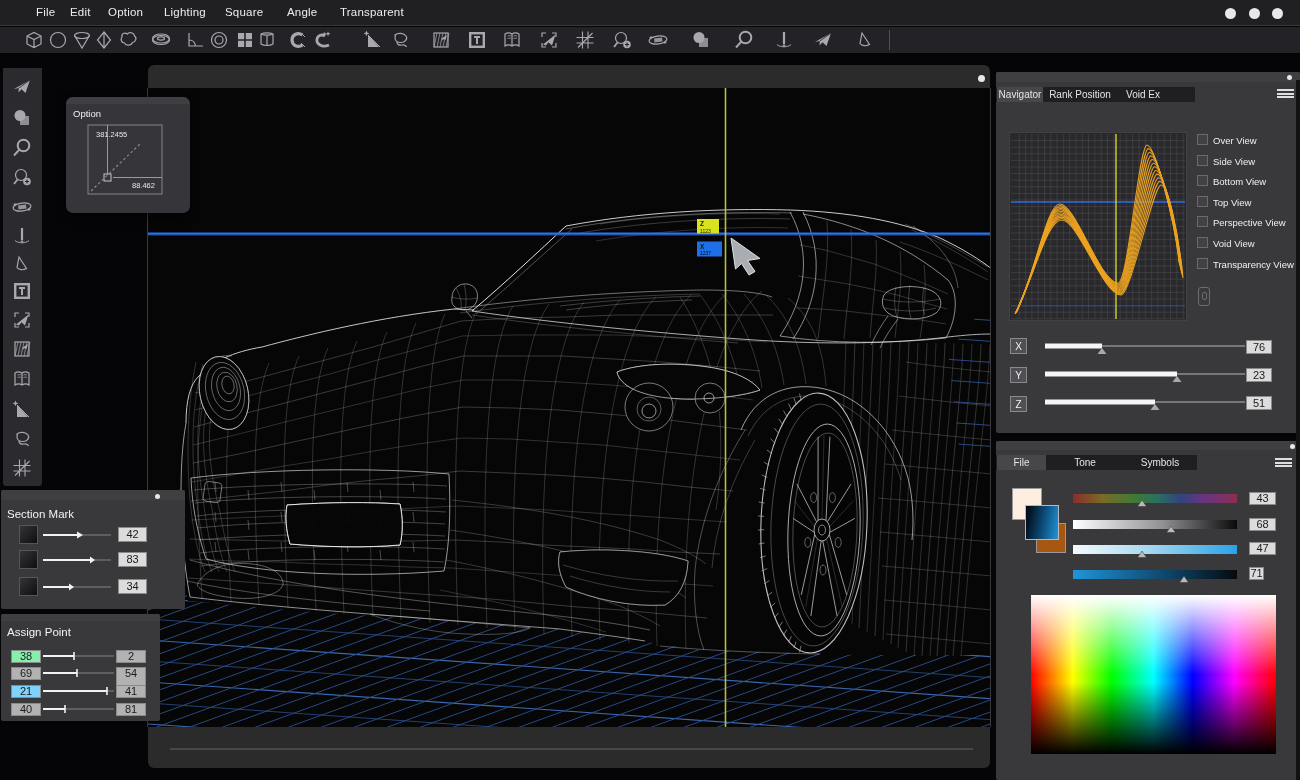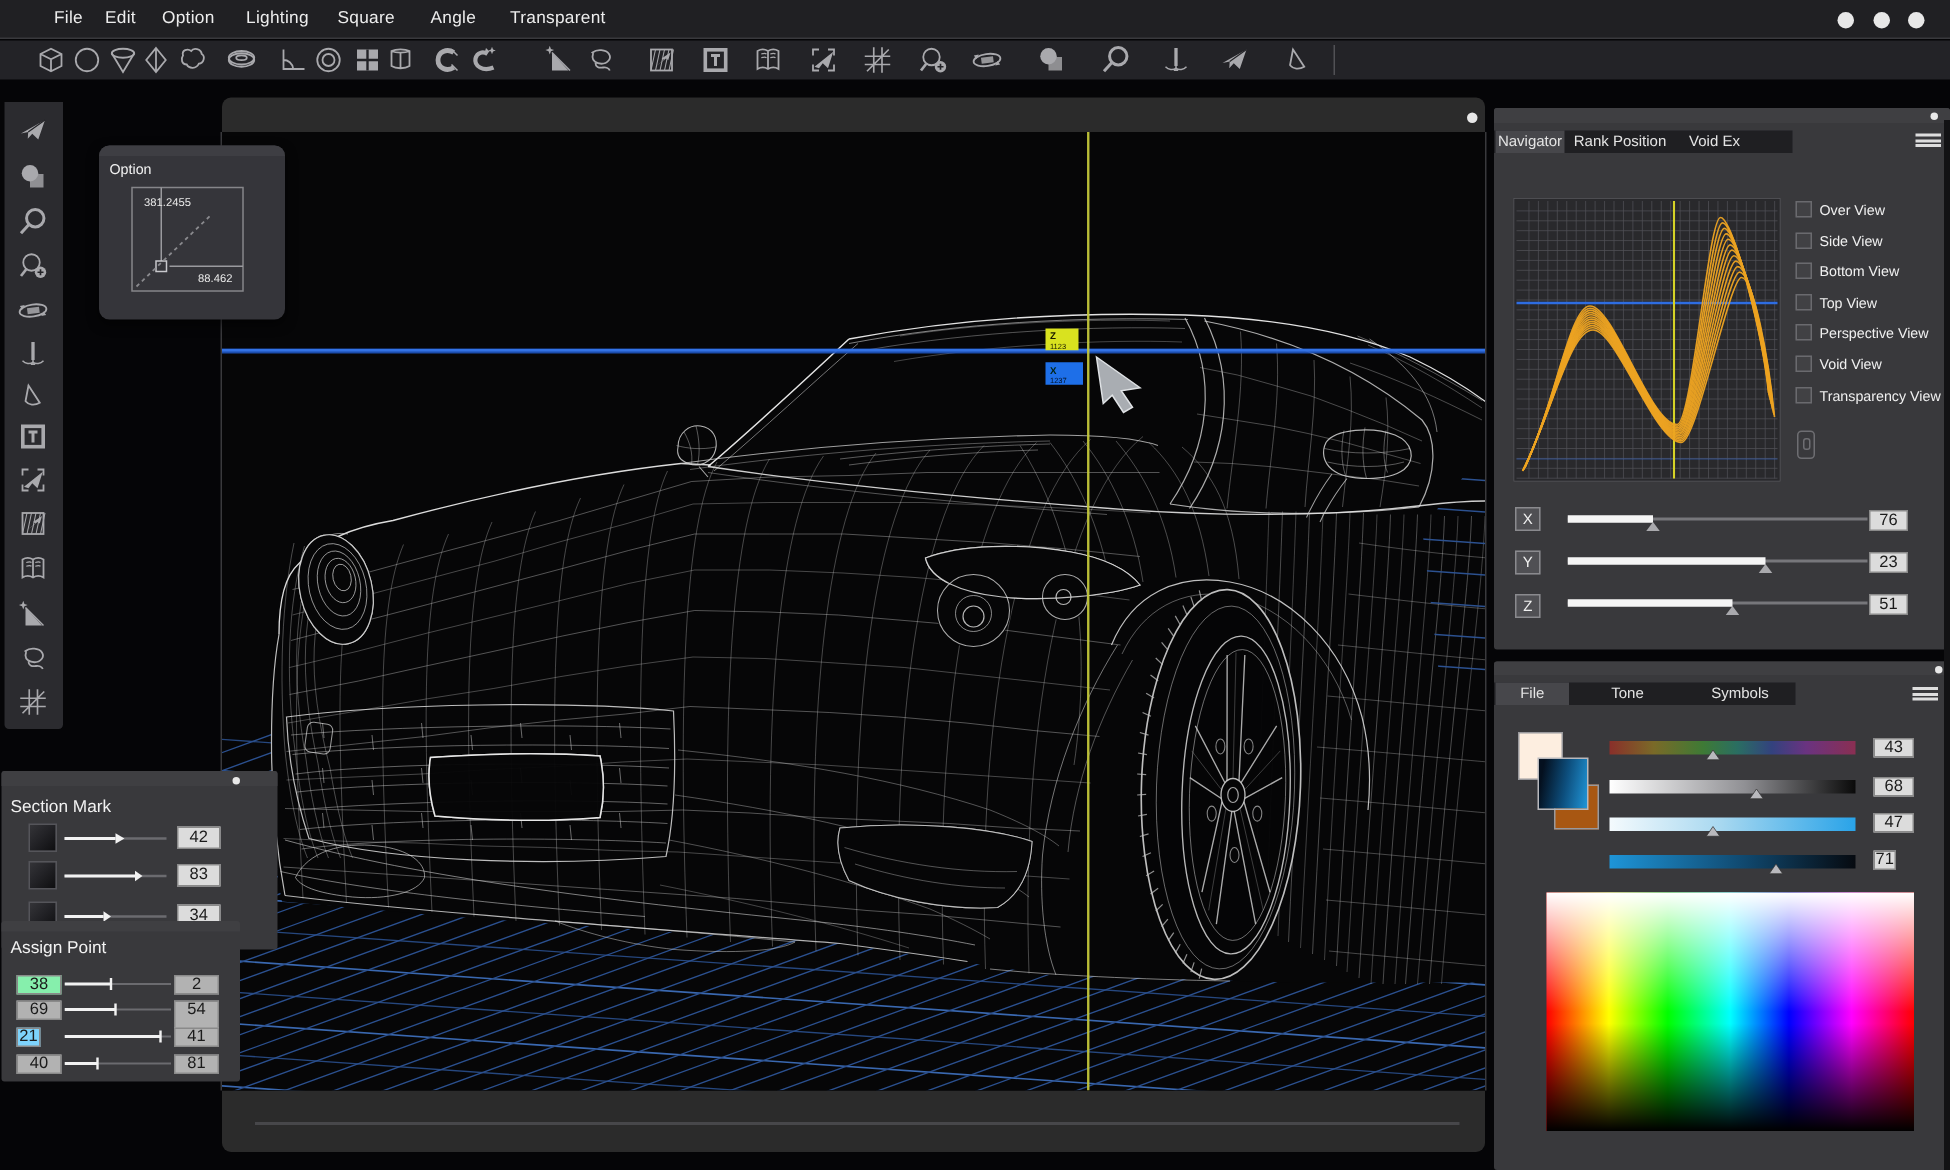--- a/index.html
+++ b/index.html
@@ -682,21 +682,21 @@
     <svg class="abs" style="left:0;top:0" width="124" height="116">
       <rect x="22" y="28" width="74" height="69" fill="none" stroke="#86868a" stroke-width="1"></rect>
       <line x1="41.5" y1="28" x2="41.5" y2="77" stroke="#9a9a9e" stroke-width="1"></line>
       <line x1="47" y1="80.5" x2="96" y2="80.5" stroke="#9a9a9e" stroke-width="1"></line>
       <rect x="38" y="77" width="7" height="7" fill="none" stroke="#c8c8cc" stroke-width="1"></rect>
       <line x1="25" y1="94" x2="75" y2="46" stroke="#8a8a8e" stroke-width="1.2" stroke-dasharray="2.5,2.5"></line>
       <text x="30" y="40" font-size="7.5" fill="#e8e8e8" font-family="Liberation Sans">381.2455</text>
       <text x="66" y="91" font-size="7.5" fill="#e8e8e8" font-family="Liberation Sans">88.462</text>
     </svg>
   </div>
-<div class="panel" style="left:1px;top:514px;width:184px;height:119px">
+<div class="panel" style="left:1px;top:490px;width:184px;height:119px">
     <div class="ptop" style="background:#3f3f42;height:10px"></div>
     <div class="dot" style="left:154px;top:3.5px;width:5px;height:5px"></div>
     <div class="ptitle" style="left:6px;top:18px">Section Mark</div>
     <div class="swatch" style="left:18px;top:35px;width:19px;height:19px"></div>
     <svg class="abs" style="left:40px;top:40px" width="72" height="10">
       <line x1="2" y1="5" x2="70" y2="5" stroke="#6b6b6f" stroke-width="1.6"></line>
       <line x1="2" y1="5" x2="36" y2="5" stroke="#f2f2f2" stroke-width="2"></line>
       <path d="M36,1.5 L42,5 L36,8.5 Z" fill="#f2f2f2"></path>
     </svg>
     <div class="vbox" style="left:117px;top:37px;width:29px;height:15px;line-height:13px">42</div>
@@ -725,21 +725,21 @@
       <line x1="31" y1="1" x2="31" y2="9" stroke="#f2f2f2" stroke-width="1.6"></line>
     </svg>
     <div class="vbox" style="left:115px;top:36px;width:30px;height:13px;line-height:11px;background:#b2b2b2">2</div>
     <div class="vbox" style="left:10px;top:53px;width:30px;height:13px;line-height:11px;background:#b2b2b2">69</div>
     <svg class="abs" style="left:42px;top:54px" width="72" height="10">
       <line x1="0" y1="5" x2="71" y2="5" stroke="#6b6b6f" stroke-width="1.4"></line>
       <line x1="0" y1="5" x2="34" y2="5" stroke="#f2f2f2" stroke-width="2"></line>
       <line x1="34" y1="1" x2="34" y2="9" stroke="#f2f2f2" stroke-width="1.6"></line>
     </svg>
     <div class="vbox" style="left:115px;top:53px;width:30px;height:29px;line-height:11px;background:#b2b2b2">54</div>
-    <div class="vbox" style="left:10px;top:71px;width:16px;height:13px;line-height:11px;background:#7dd3fc">21</div>
+    <div class="vbox" style="left:10px;top:71px;width:30px;height:13px;line-height:11px;background:#7dd3fc">21</div>
     <svg class="abs" style="left:42px;top:72px" width="72" height="10">
       <line x1="0" y1="5" x2="71" y2="5" stroke="#6b6b6f" stroke-width="1.4"></line>
       <line x1="0" y1="5" x2="64" y2="5" stroke="#f2f2f2" stroke-width="2"></line>
       <line x1="64" y1="1" x2="64" y2="9" stroke="#f2f2f2" stroke-width="1.6"></line>
     </svg>
     <div class="vbox" style="left:115px;top:71px;width:30px;height:13px;line-height:11px;background:#b2b2b2">41</div>
     <div class="vbox" style="left:10px;top:89px;width:30px;height:13px;line-height:11px;background:#b2b2b2">40</div>
     <svg class="abs" style="left:42px;top:90px" width="72" height="10">
       <line x1="0" y1="5" x2="71" y2="5" stroke="#6b6b6f" stroke-width="1.4"></line>
       <line x1="0" y1="5" x2="22" y2="5" stroke="#f2f2f2" stroke-width="2"></line>

